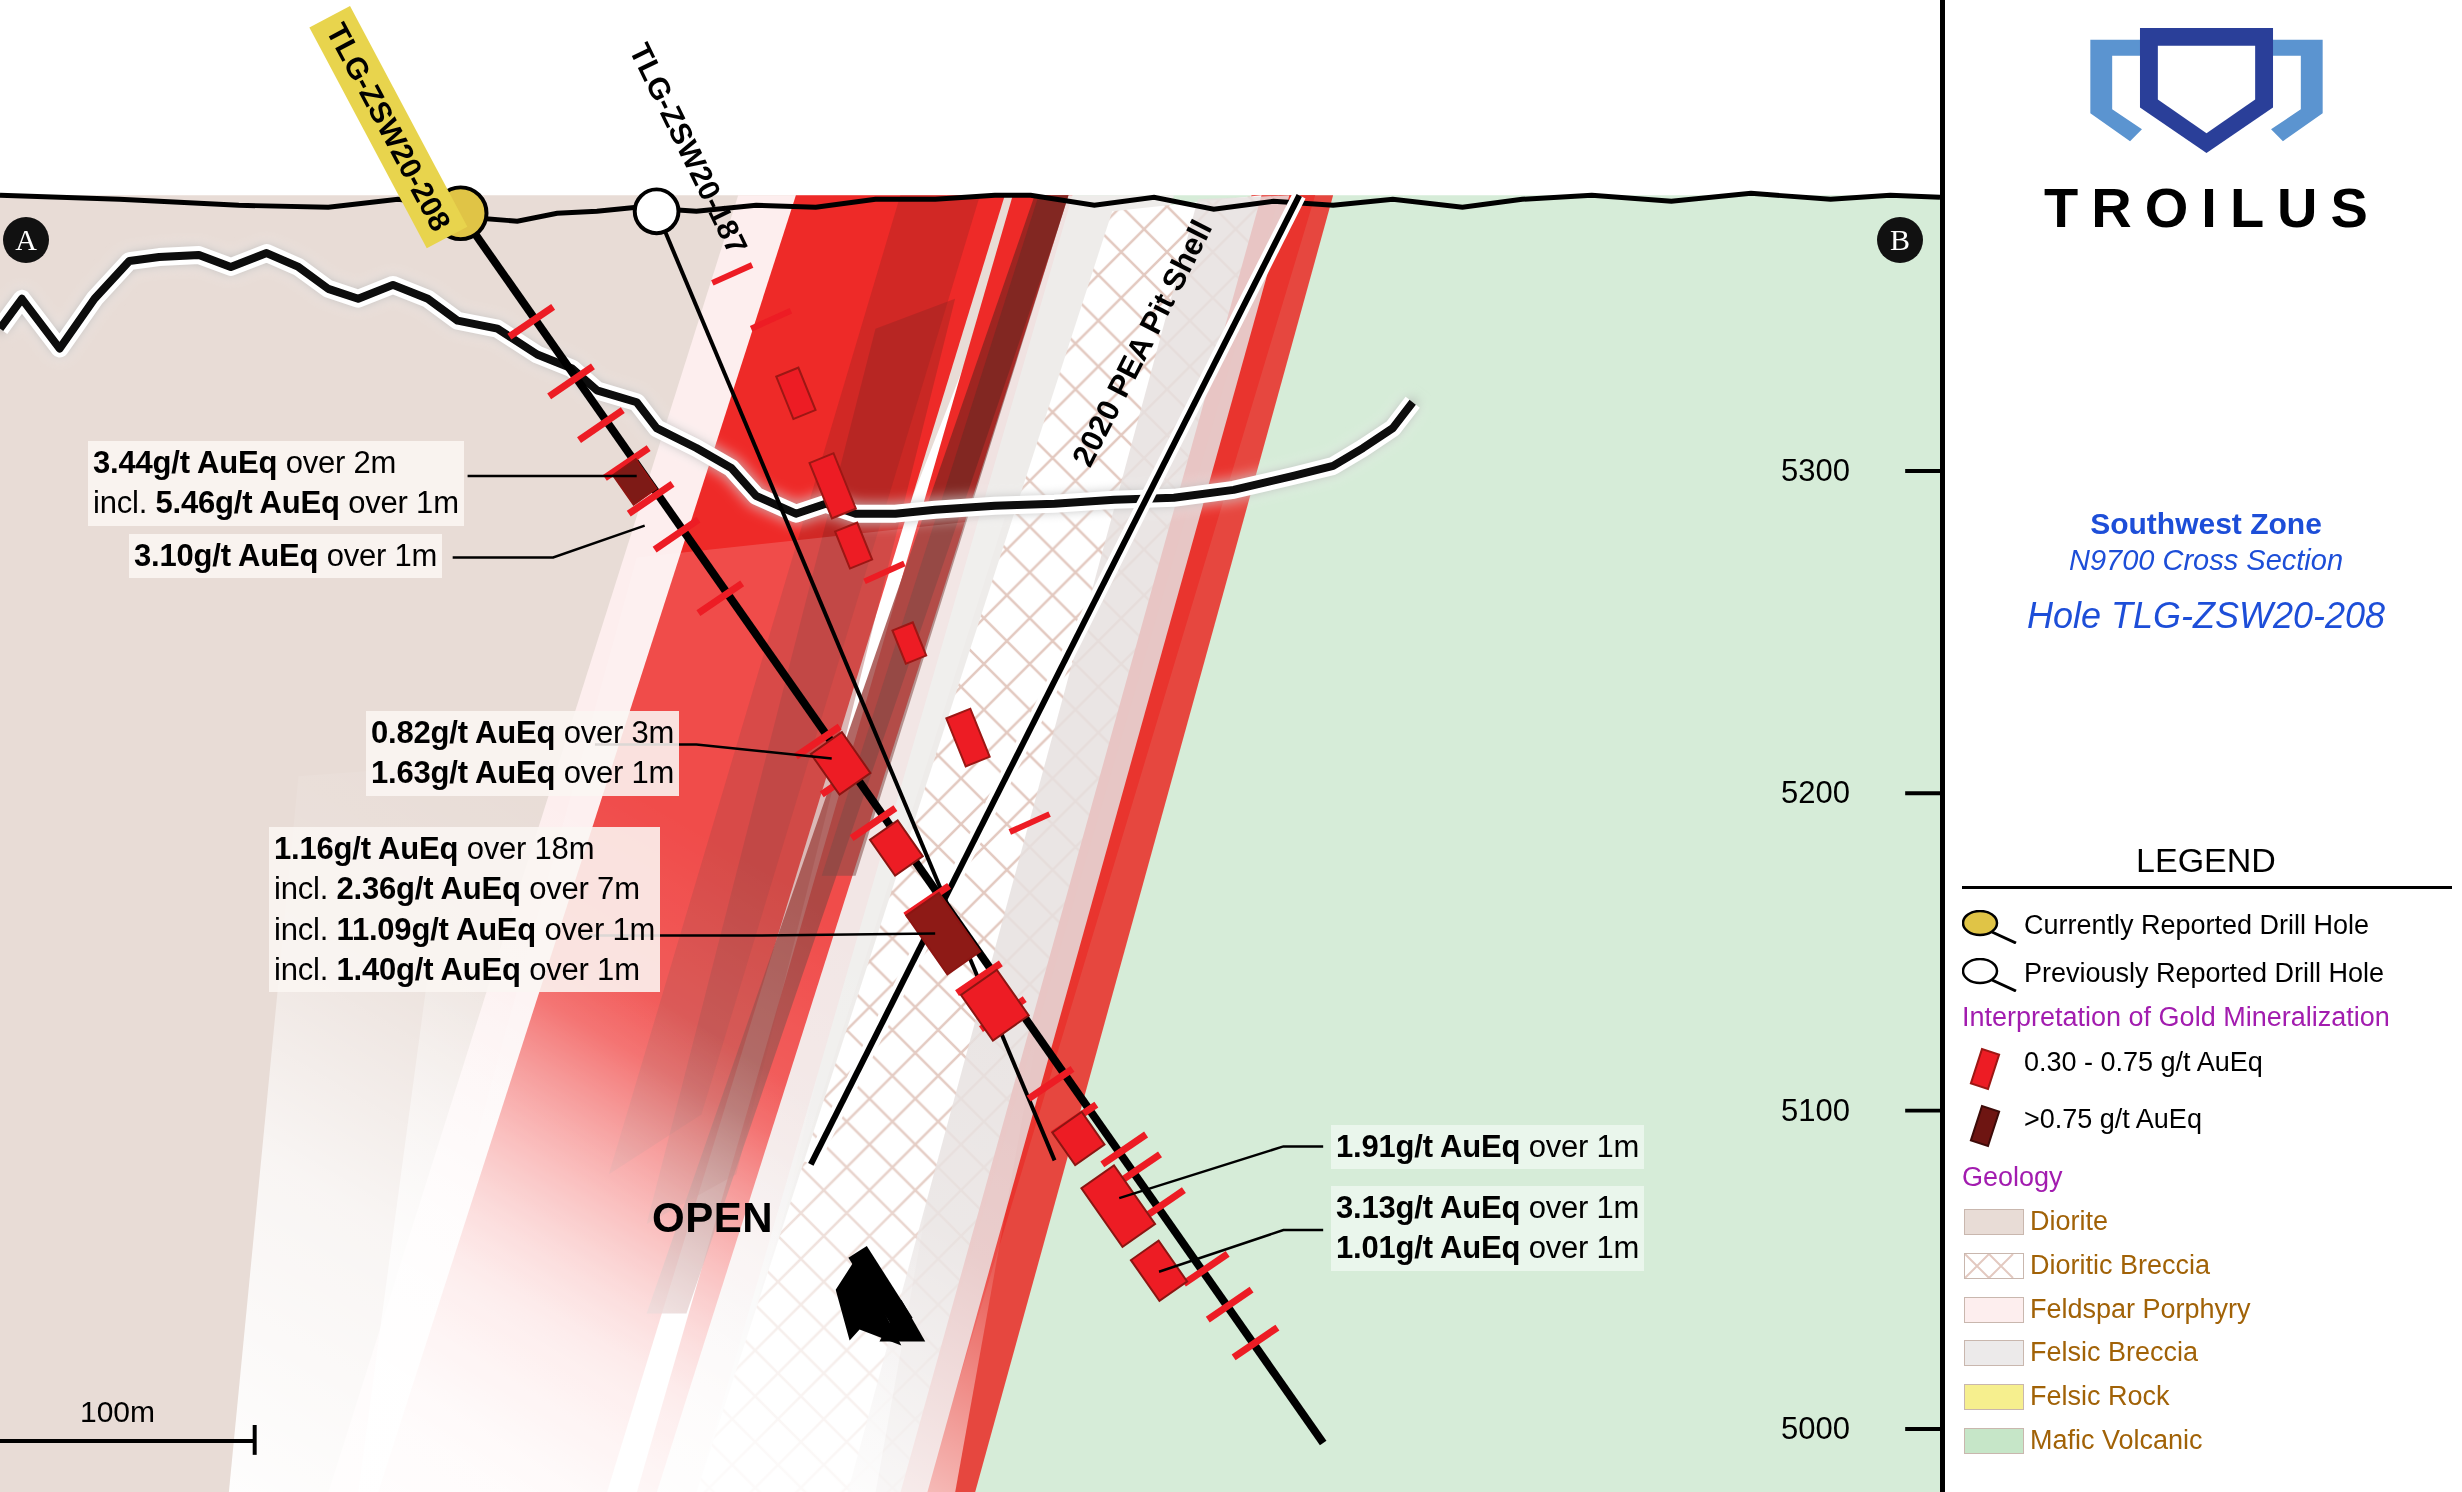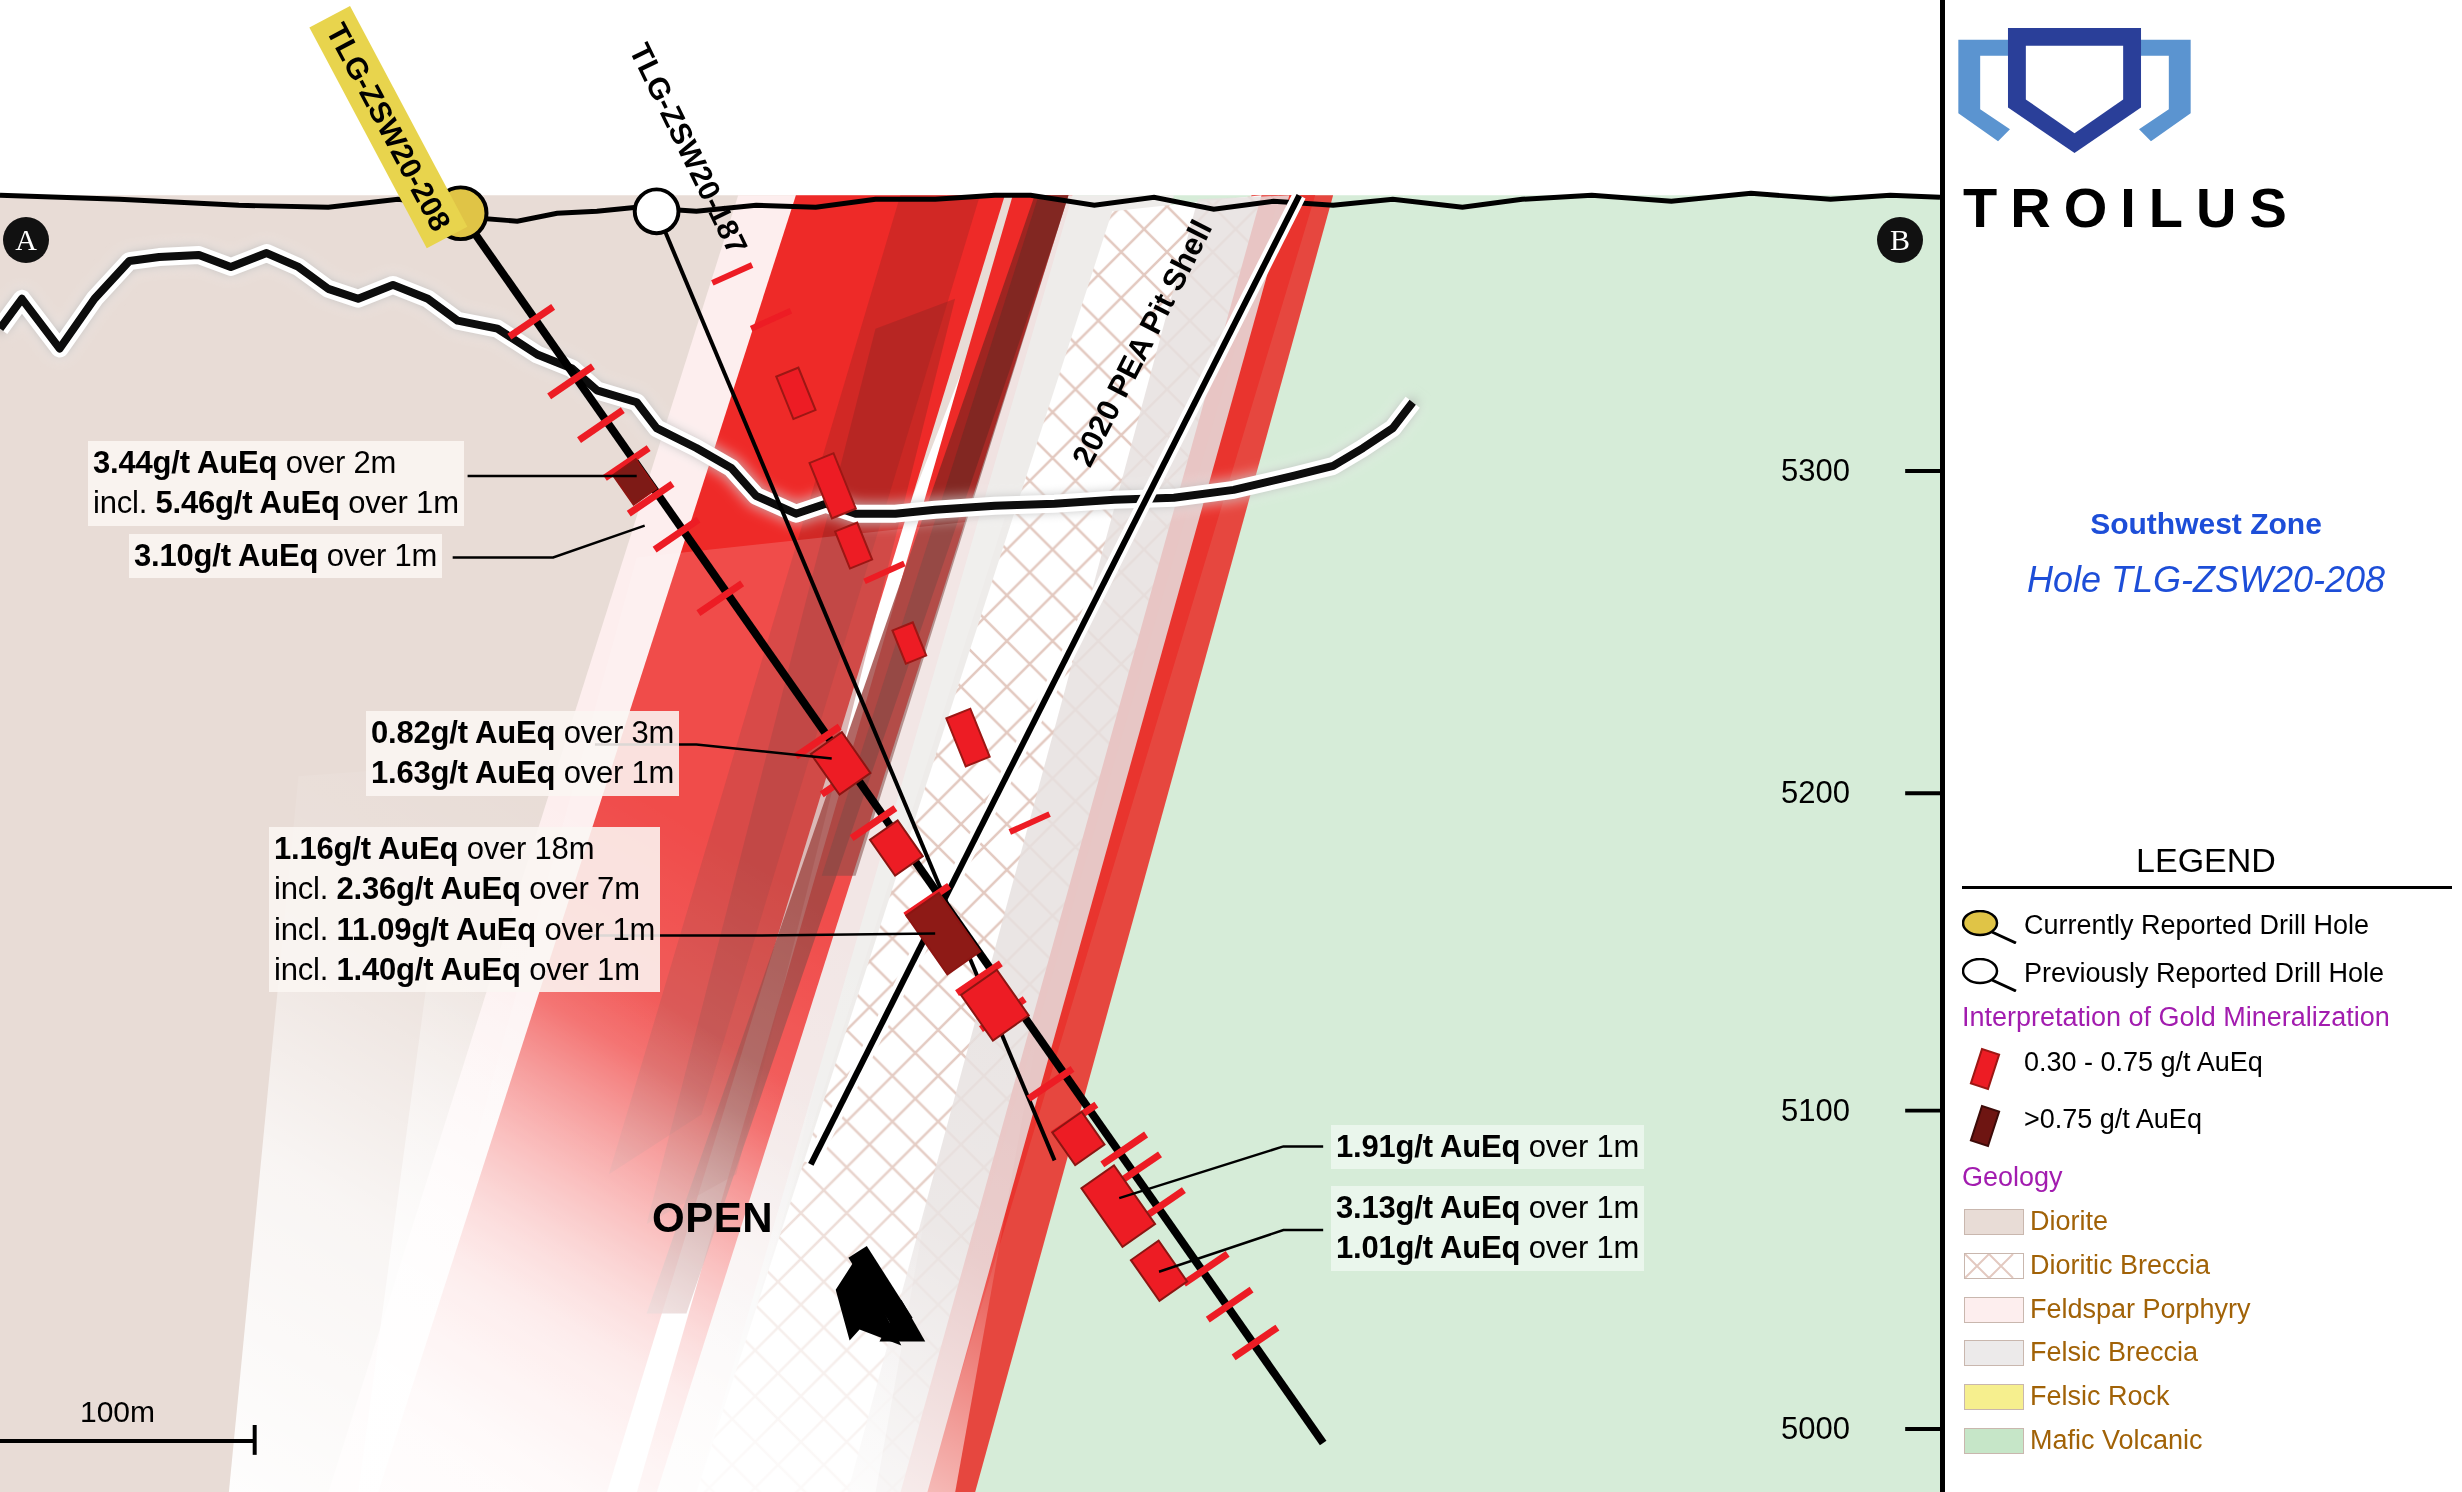--- a/index.html
+++ b/index.html
@@ -80,21 +80,21 @@
 
   
   #panel {
     position: absolute; left: 1950px; top: 0;
     width: 512px; height: 1493px;
     background: #fff;
     padding: 0;
   }
   #logoWrap {
     position: absolute; left: 0; top: 22px; width: 512px;
-    display: flex; flex-direction: column; align-items: flex-start;
+    display: flex; flex-direction: column; align-items: center;
   }
   #brandName {
     margin-top: 14px;
     font-size: 56px; font-weight: bold; letter-spacing: 13px;
     color: #000; padding-left: 13px;
   }
 
   #titleBlock {
     position: absolute; left: 0; top: 507px; width: 512px;
     text-align: center; color: #1d4ed8;
@@ -408,20 +408,21 @@
         <path d="M242 18 L172 18 L172 34 L220 34 L220 88 L190 108 L202 120 L242 92 Z" fill="#5b94d0"></path>
 
         <path d="M58 6 L192 6 L192 86 L125 132 L58 86 Z" fill="#2a3f99"></path>
         <path d="M76 24 L174 24 L174 78 L125 112 L76 78 Z" fill="#ffffff"></path>
       </svg>
       <div id="brandName">TROILUS</div>
     </div>
 
     <div id="titleBlock">
       <div class="t1">Southwest Zone</div>
+      <div class="t2">N9700 Cross Section</div>
       <div class="t3">Hole TLG-ZSW20-208</div>
     </div>
 
     <div id="legendHead">LEGEND</div>
     <div id="legendRule"></div>
 
     <div class="lg-row" style="top:910px;">
       <span class="lg-sym">
         <svg width="58" height="34" viewBox="0 0 58 34">
           <ellipse cx="18" cy="13" rx="17" ry="12" fill="#e0c446" stroke="#000" stroke-width="2.5"></ellipse>

